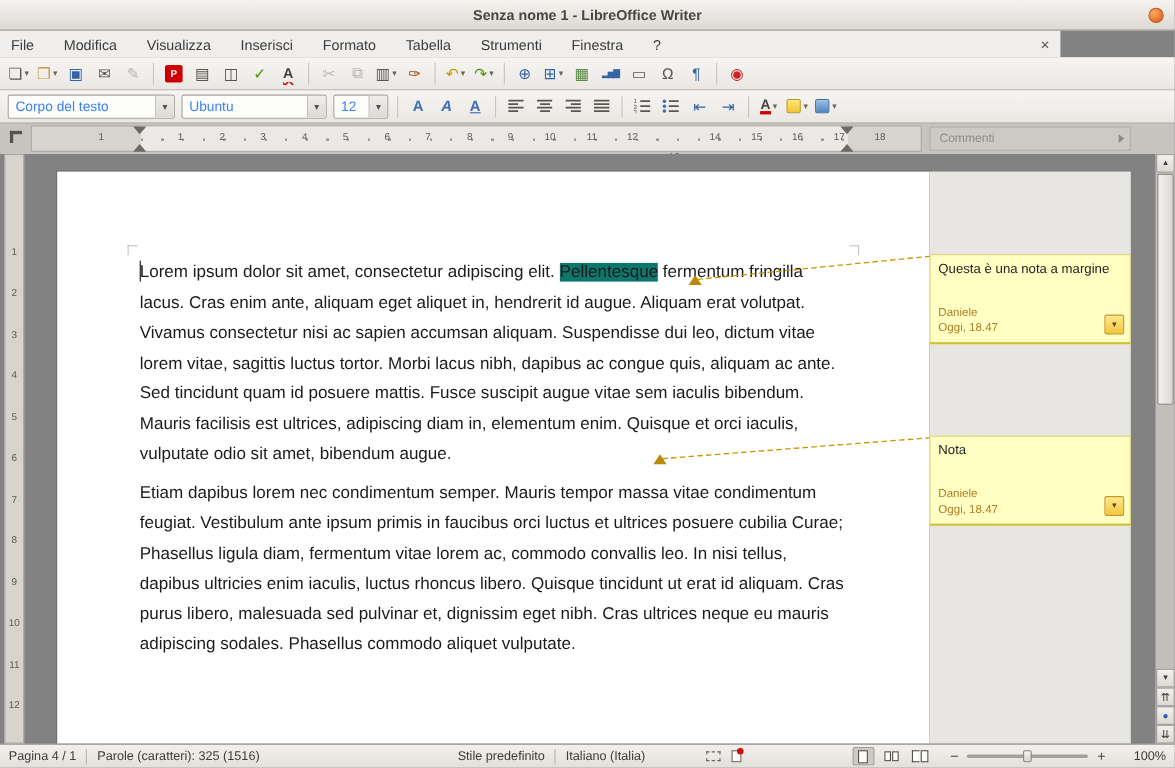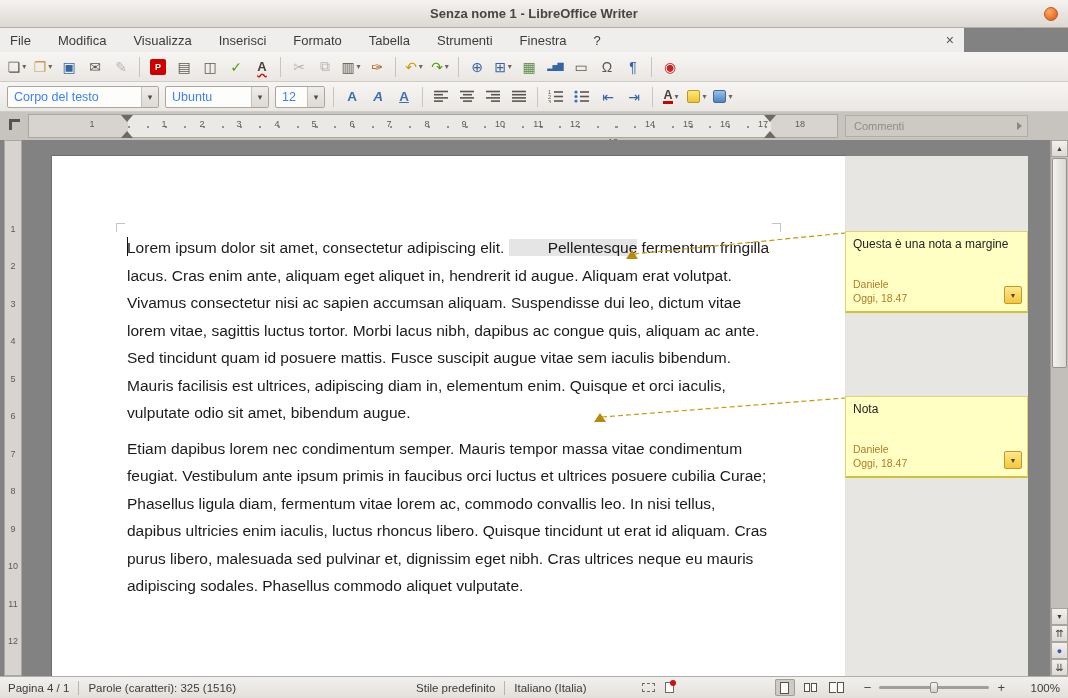--- a/index.html
+++ b/index.html
@@ -76,21 +76,21 @@
     display:flex; align-items:center; font-size:12.5px; color:#3b82f6;
     padding-left:6px; margin:0 2px; overflow:hidden;
   }
   .combo .val { white-space:nowrap; overflow:hidden; flex:1; }
   .combo .arrowbox {
     width:17px; height:100%; margin-left:4px; border-left:1px solid #c4c0ba;
     background:linear-gradient(#f0eeeb,#ddd9d3);
     display:flex; align-items:center; justify-content:center;
   }
   .combo .arrowbox::after { content:"▾"; font-size:9px; color:#524e48; }
-  .w-style { width:152px; } .w-font { width:104px; } .w-size { width:50px; }
+  .w-style { width:152px; } .w-font { width:132px; } .w-size { width:50px; }
 
   .mini-svg { display:block; }
 
   
   #ruler-row {
     position:absolute; top:112px; left:0; width:1068px; height:28px;
     background:#c7c3be;
   }
   #tab-selector {
     position:absolute; left:9px; top:7px; width:11px; height:11px;
@@ -134,21 +134,21 @@
 
   #page {
     position:absolute; left:52px; top:16px; width:793px; height:520px;
     background:#ffffff; box-shadow: 0 0 0 1px #6f6f6f;
   }
   #doc-text {
     position:absolute; left:75px; top:78px; width:643px;
     font-size:15.5px; line-height:27.5px; color:#1b1b1b;
   }
   #doc-text p { margin:0 0 8px 0; }
-  .hl { background:#e5e5e5;padding-left:39px; }
+  .hl { background:#0f766e; }
   #caret { position:absolute; left:75px; top:81px; width:1.2px; height:19px; background:#111; }
   .crop { position:absolute; width:9px; height:9px; }
   .crop.tl { left:64px; top:67px; border-top:1px solid #c4c4c4; border-left:1px solid #c4c4c4; }
   .crop.tr { left:720px; top:67px; border-top:1px solid #c4c4c4; border-right:1px solid #c4c4c4; }
 
   #comments-strip {
     position:absolute; left:845px; top:16px; width:183px; height:520px;
     background:#e8e6e2;
   }
   .comment {

